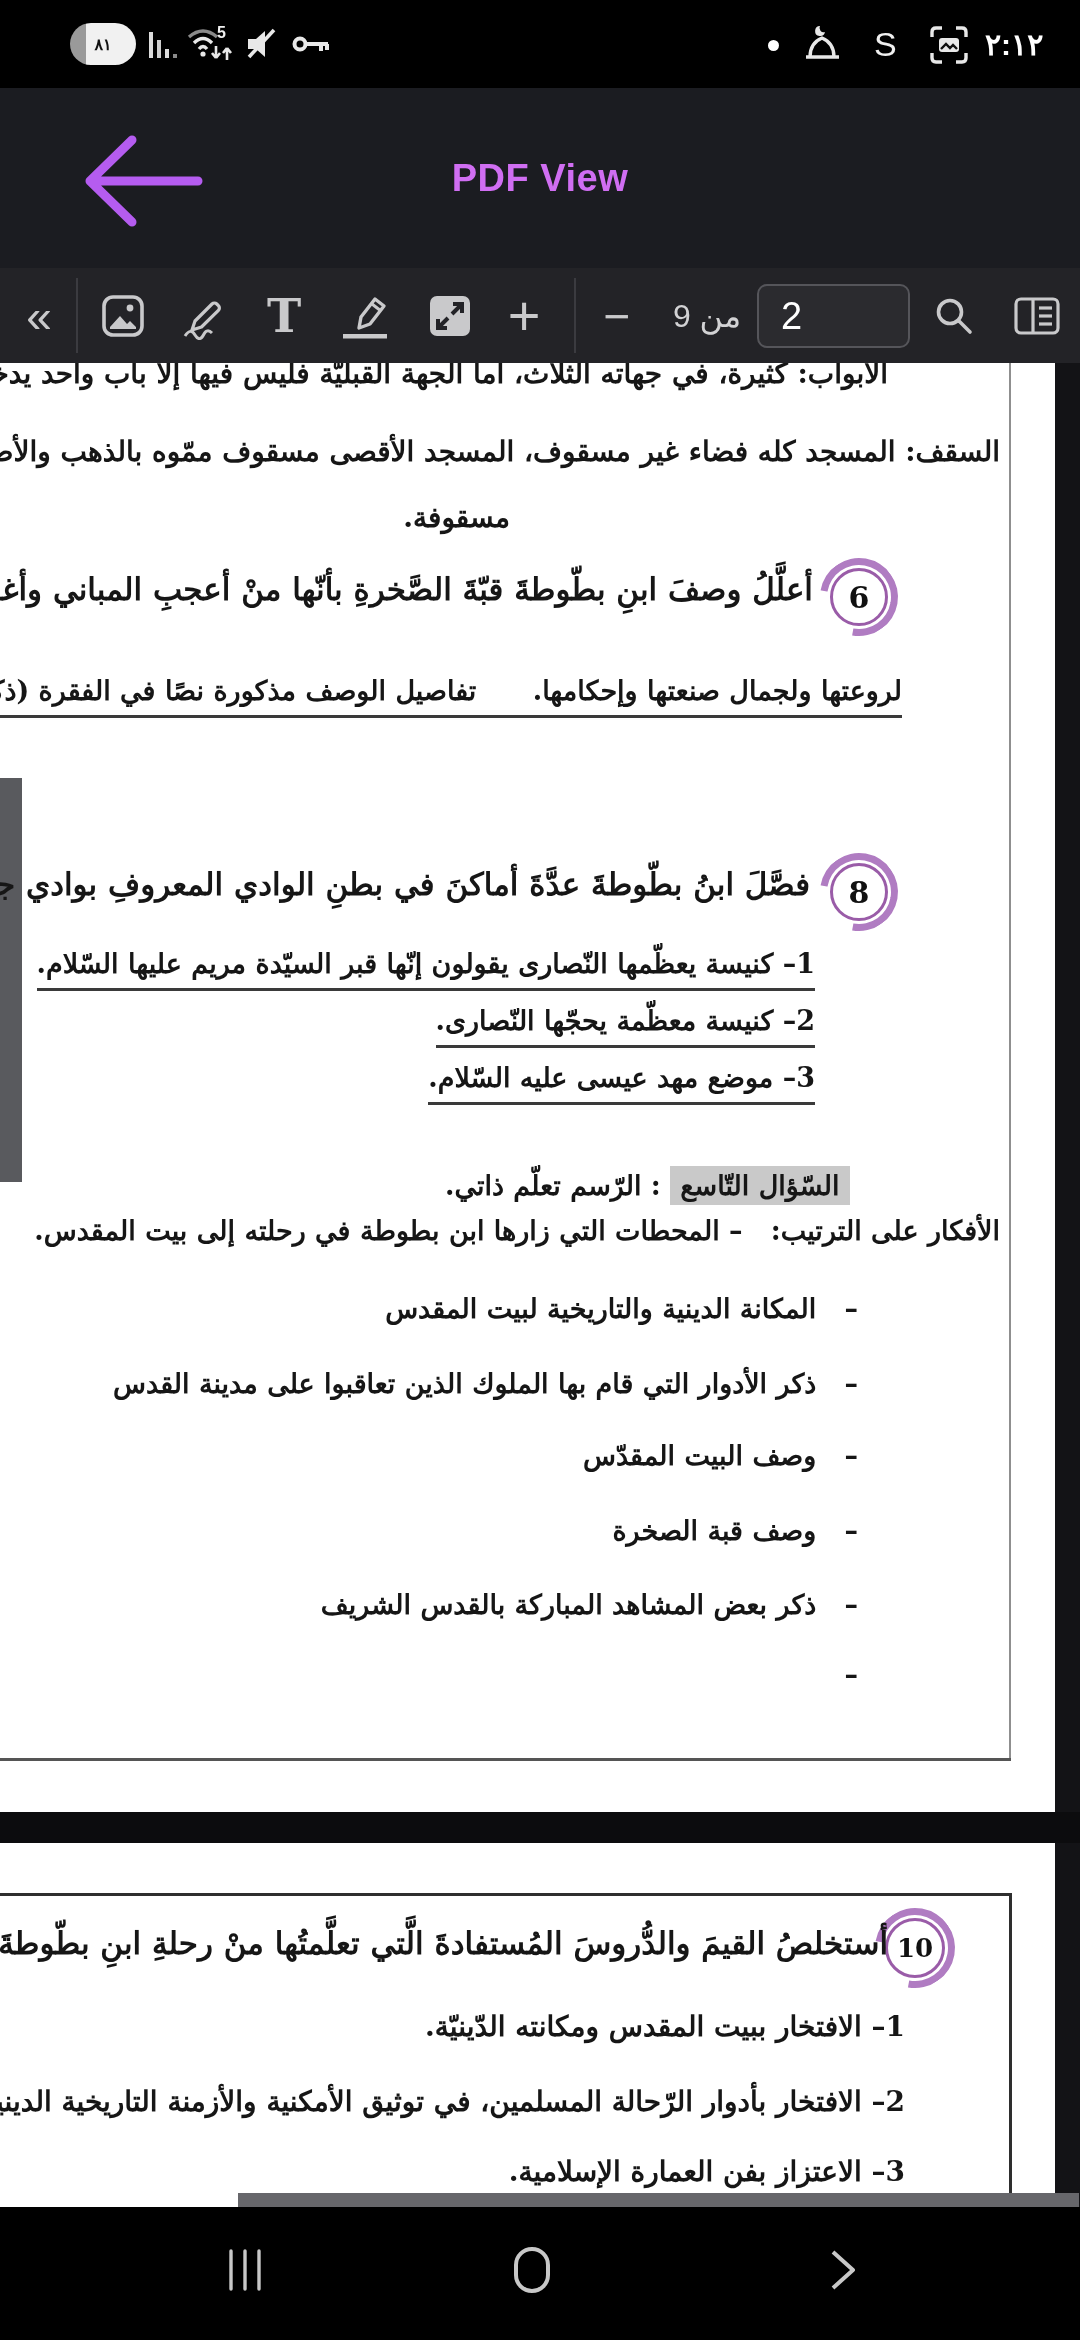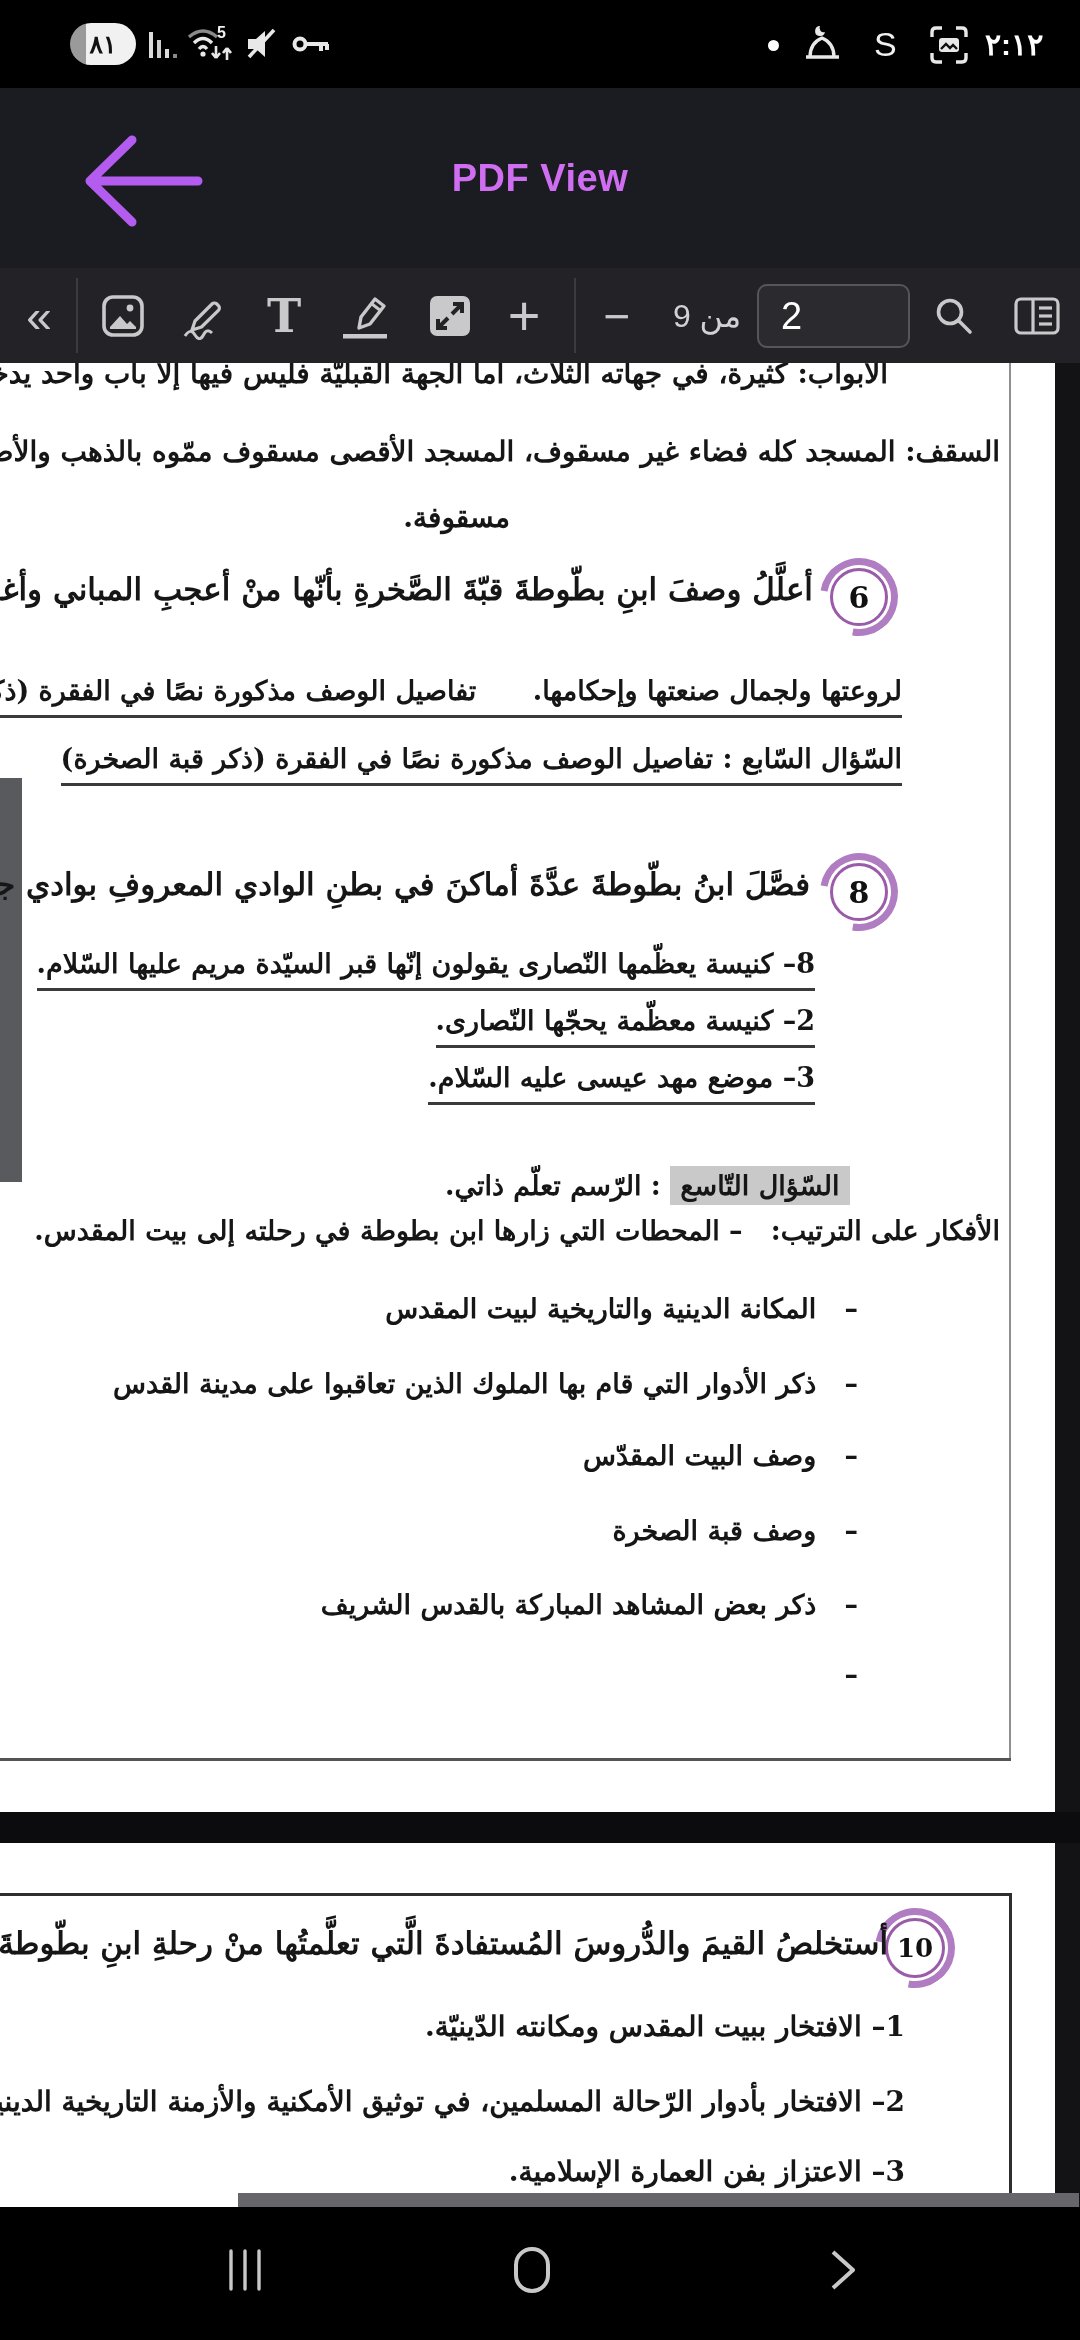--- a/index.html
+++ b/index.html
@@ -4,21 +4,21 @@
 <style>
   html,body{margin:0;padding:0;background:#000;}
   .screen{position:relative;width:1080px;height:2340px;background:#000;overflow:hidden;
           font-family:"Liberation Sans",sans-serif;}
   .abs{position:absolute;}
 
   
   .statusbar{position:absolute;left:0;top:0;width:1080px;height:88px;background:#000;}
   .battery-pill{position:absolute;left:70px;top:23px;width:66px;height:42px;border-radius:21px;
     background:linear-gradient(to right,#9a9a9a 0 16px,#f1f1f1 16px);display:flex;align-items:center;justify-content:center;
-    color:#111;font-weight:700;font-size:25px;}
+    color:#111;font-weight:700;font-size:16px;}
   .sb-time{position:absolute;left:985px;top:0;height:88px;display:flex;align-items:center;
     color:#fff;font-weight:700;font-size:30px;}
   .s-letter{position:absolute;left:874px;top:0;height:88px;display:flex;align-items:center;
     color:#f0f0f0;font-size:34px;font-weight:500;}
   .notif-dot{position:absolute;left:768px;top:40px;width:11px;height:11px;border-radius:50%;background:#fff;}
 
   
   .header{position:absolute;left:0;top:88px;width:1080px;height:180px;background:#1b1c21;}
   .page-title{position:absolute;left:0;top:0;width:1080px;height:180px;display:flex;align-items:center;justify-content:center;
     color:#d06ef2;font-weight:700;font-size:38px;letter-spacing:.5px;}
@@ -205,28 +205,27 @@
     <div class="ln f28" style="top:-6px;right:192px;">الأبواب: كثيرة، في جهاته الثلاث، أما الجهة القبليّة فليس فيها إلا باب واحد يدخل منه الإمام</div>
     <div class="ln f28" style="top:72px;right:80px;">السقف: المسجد كله فضاء غير مسقوف، المسجد الأقصى مسقوف ممّوه بالذهب والأصبغة الرائقة، وفي المسجد</div>
     <div class="ln f28" style="top:138px;right:570px;">مسقوفة.</div>
 
     <div class="qc" style="top:198px;right:185px;">
       <div class="inner">6</div>
     </div>
     <div class="ln f31" style="top:208px;right:267px;">أعلَّلُ وصفَ ابنِ بطّوطةَ قبّةَ الصَّخرةِ بأنّها منْ أعجبِ المباني وأغربِها</div>
 
     <div class="ln f27 ul" style="top:312px;right:178px;">لروعتها ولجمال صنعتها وإحكامها.      تفاصيل الوصف مذكورة نصًا في الفقرة (ذكر قبة الصخرة)</div>
-    <div class="ln f27 ul" style="top:380px;right:178px;">السّؤال السّابع : تفاصيل الوصف مذكورة نصًا في الفقرة (ذكر قبة الصخرة)</div>
 
     <div class="qc" style="top:493px;right:185px;">
       <div class="inner">8</div>
     </div>
     <div class="ln f31" style="top:503px;right:270px;">فصَّلَ ابنُ بطّوطةَ عدَّةَ أماكنَ في بطنِ الوادي المعروفِ بوادي جهنَّمَ،</div>
 
-    <div class="ln f27 ul" style="top:585px;right:265px;">8– كنيسة يعظّمها النّصارى يقولون إنّها قبر السيّدة مريم عليها السّلام.</div>
+    <div class="ln f27 ul" style="top:585px;right:265px;">1– كنيسة يعظّمها النّصارى يقولون إنّها قبر السيّدة مريم عليها السّلام.</div>
     <div class="ln f27 ul" style="top:642px;right:265px;">2– كنيسة معظّمة يحجّها النّصارى.</div>
     <div class="ln f27 ul" style="top:699px;right:265px;">3– موضع مهد عيسى عليه السّلام.</div>
 
     <div class="ln f27" style="top:852px;right:80px;">الأفكار على الترتيب:   – المحطات التي زارها ابن بطوطة في رحلته إلى بيت المقدس.</div>
 
     <div class="ln f27" style="top:776px;right:174px;">
       <span class="hl">السّؤال التّاسع</span><span> : الرّسم تعلّم ذاتي.</span>
     </div>
 
     <div class="ln f27" style="top:930px;right:222px;">–   المكانة الدينية والتاريخية لبيت المقدس</div>

